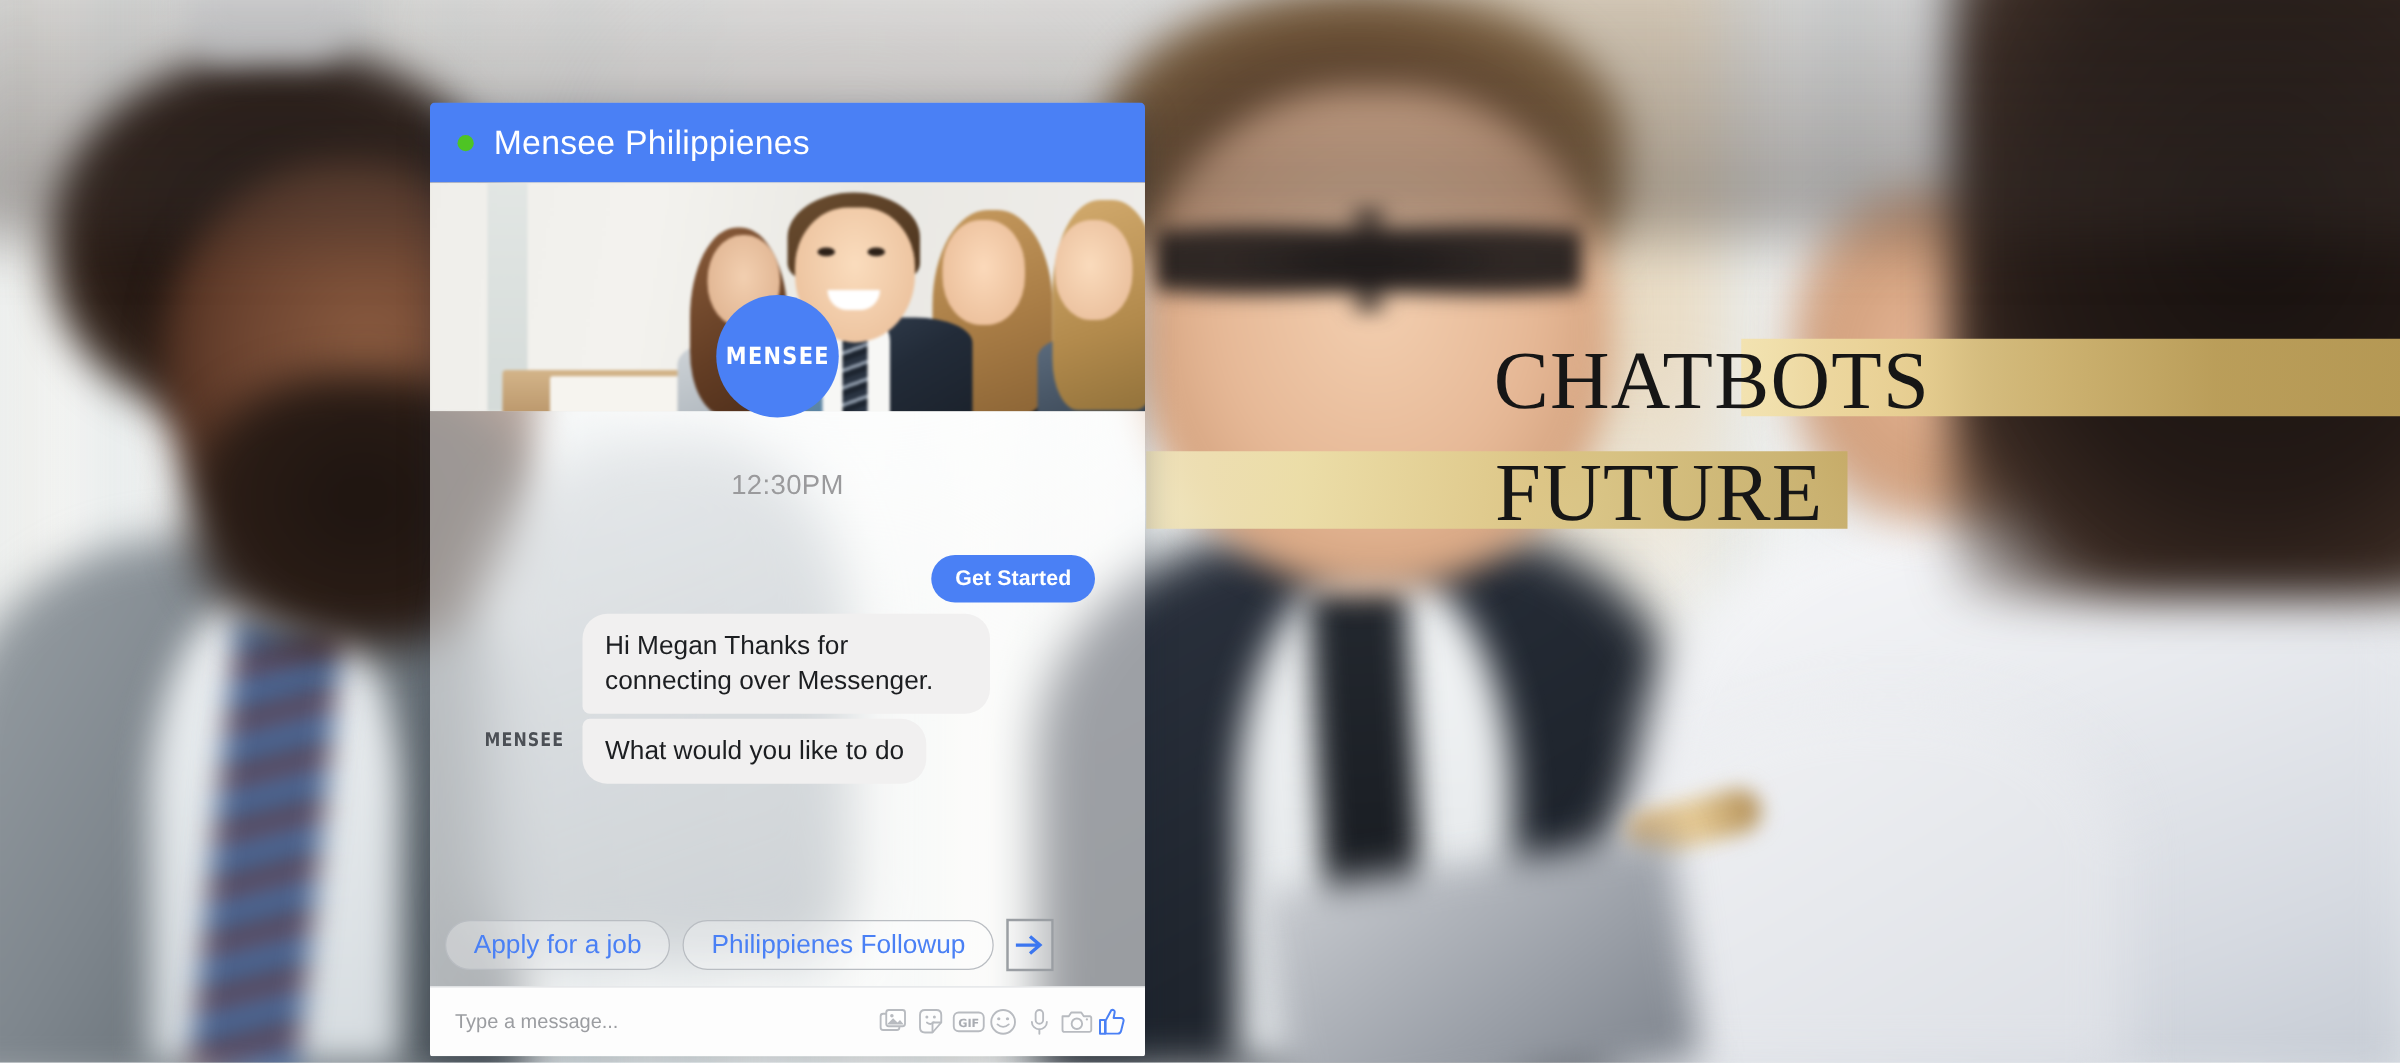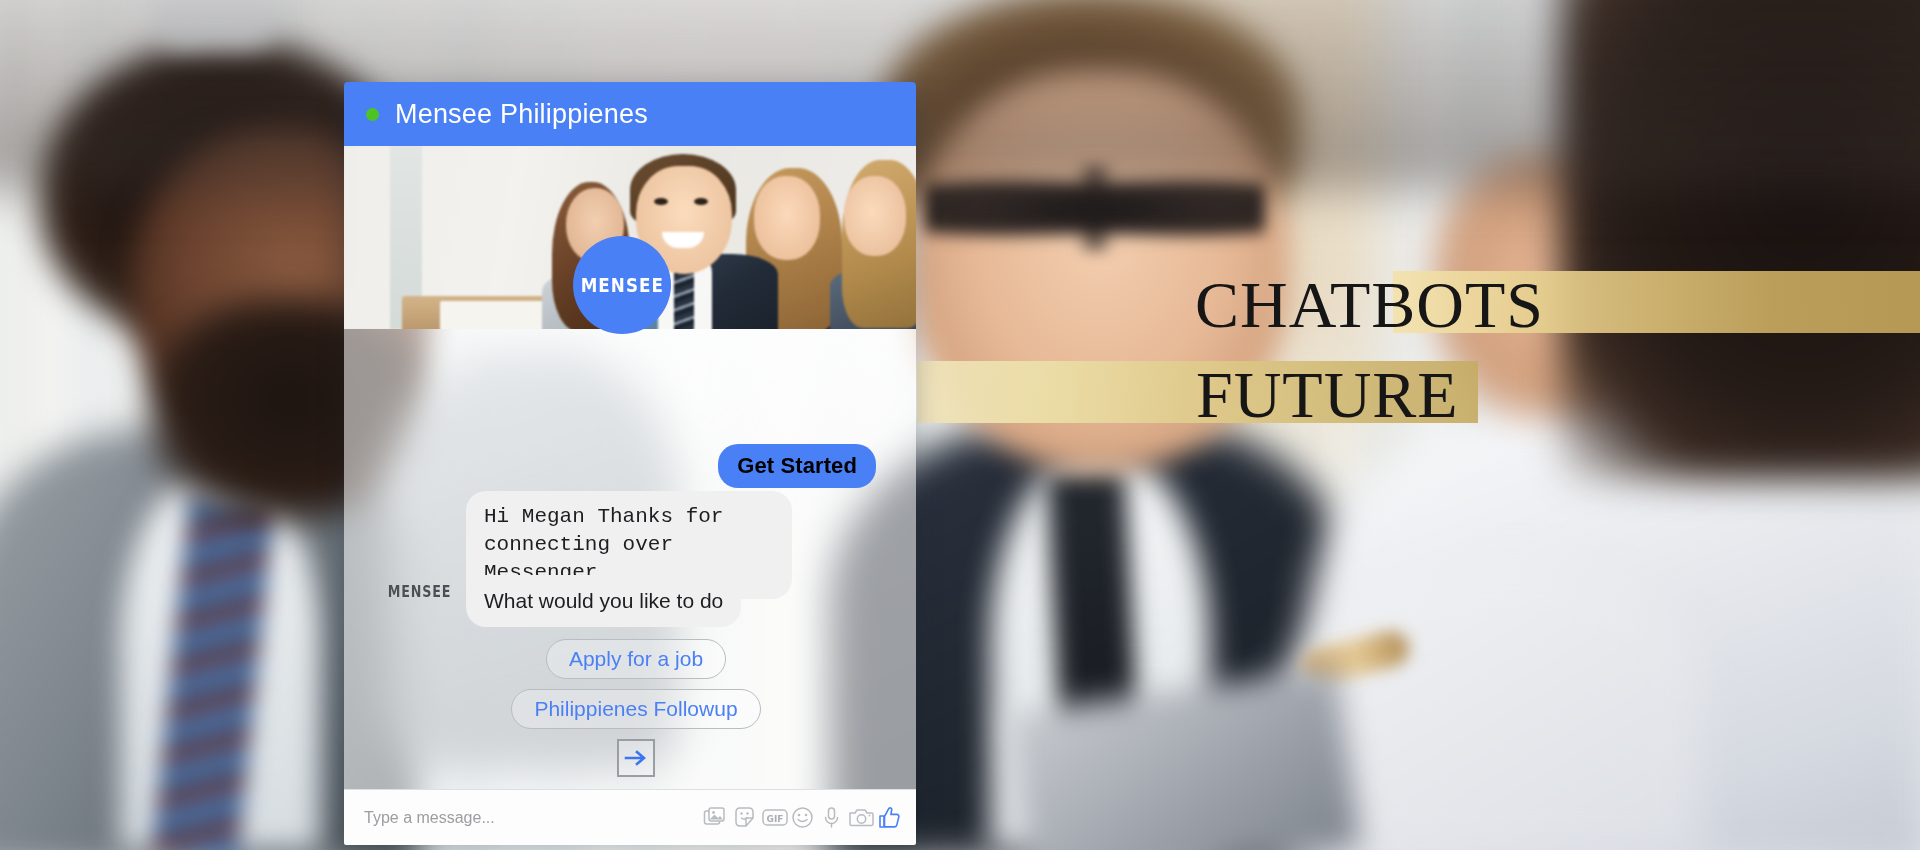--- a/index.html
+++ b/index.html
@@ -278,48 +278,48 @@
     flex:1 1 auto;position:relative;
     background:rgba(255,255,255,0.55);
     overflow:hidden;
   }
   #timestamp{
     position:absolute;left:0;right:0;top:46px;text-align:center;
     color:#9a9a9c;font-size:22px;letter-spacing:.3px;
   }
   #get-started-row{position:absolute;right:40px;top:115px;}
   #get-started-btn{
-    background:#4a80f5;color:#000000;border:none;
-    border-radius:20px;padding:9px 19px;font-size:22px;font-weight:700;
+    background:#4a80f5;color:#ffffff;border:none;
+    border-radius:20px;padding:9px 19px;font-size:17px;font-weight:700;
     font-family:"Liberation Sans", sans-serif;cursor:pointer;
     letter-spacing:.1px;
   }
   .bubble{
     position:absolute;
     background:#f1f0f0;
     color:#1c1e21;
     font-size:21px;line-height:1.34;
     padding:12px 18px;
     border-radius:20px;
     max-width:290px;
   }
-  #bubble-1{left:122px;top:162px;border-radius:20px 20px 20px 6px;font-family:Liberation Mono, monospace;}
+  #bubble-1{left:122px;top:162px;border-radius:20px 20px 20px 6px;}
   #bubble-2{left:122px;top:246px;border-radius:6px 20px 20px 20px;}
   #bubble-avatar-label{
     position:absolute;left:38px;top:254px;
     font-size:15px;font-weight:700;letter-spacing:1px;
     color:#4c5056;font-family:"DejaVu Sans", sans-serif;
     transform:scaleX(.85);
     text-shadow:0 0 1px rgba(255,255,255,.7);
   }
 
   
   #quick-replies{
     position:absolute;left:12px;right:0;bottom:12px;
-    display:flex;align-items:center;gap:10px;flex-direction:column;
+    display:flex;align-items:center;gap:10px;
   }
   .qr-btn{
     background:rgba(255,255,255,0.30);
     border:1.6px solid #b9bdc2;
     border-radius:22px;
     color:#4a80f5;
     font-size:21px;
     padding:7px 22px;
     white-space:nowrap;
     cursor:pointer;
@@ -429,20 +429,21 @@
       <div class="cv cv-b-tie"></div>
       <div class="cv cv-b-hair"></div>
       <div class="cv cv-b-face"></div>
       <div class="cv cv-b-eyeL"></div>
       <div class="cv cv-b-eyeR"></div>
       <div class="cv cv-b-smile"></div>
     </div>
   </div>
 
   <div id="chat-body">
+    <div id="timestamp">12:30PM</div>
 
     <div id="get-started-row">
       <button id="get-started-btn">Get Started</button>
     </div>
 
     <div class="bubble" id="bubble-1">Hi Megan Thanks for connecting over Messenger.</div>
     <div id="bubble-avatar-label">MENSEE</div>
     <div class="bubble" id="bubble-2">What would you like to do</div>
 
     <div id="quick-replies">

